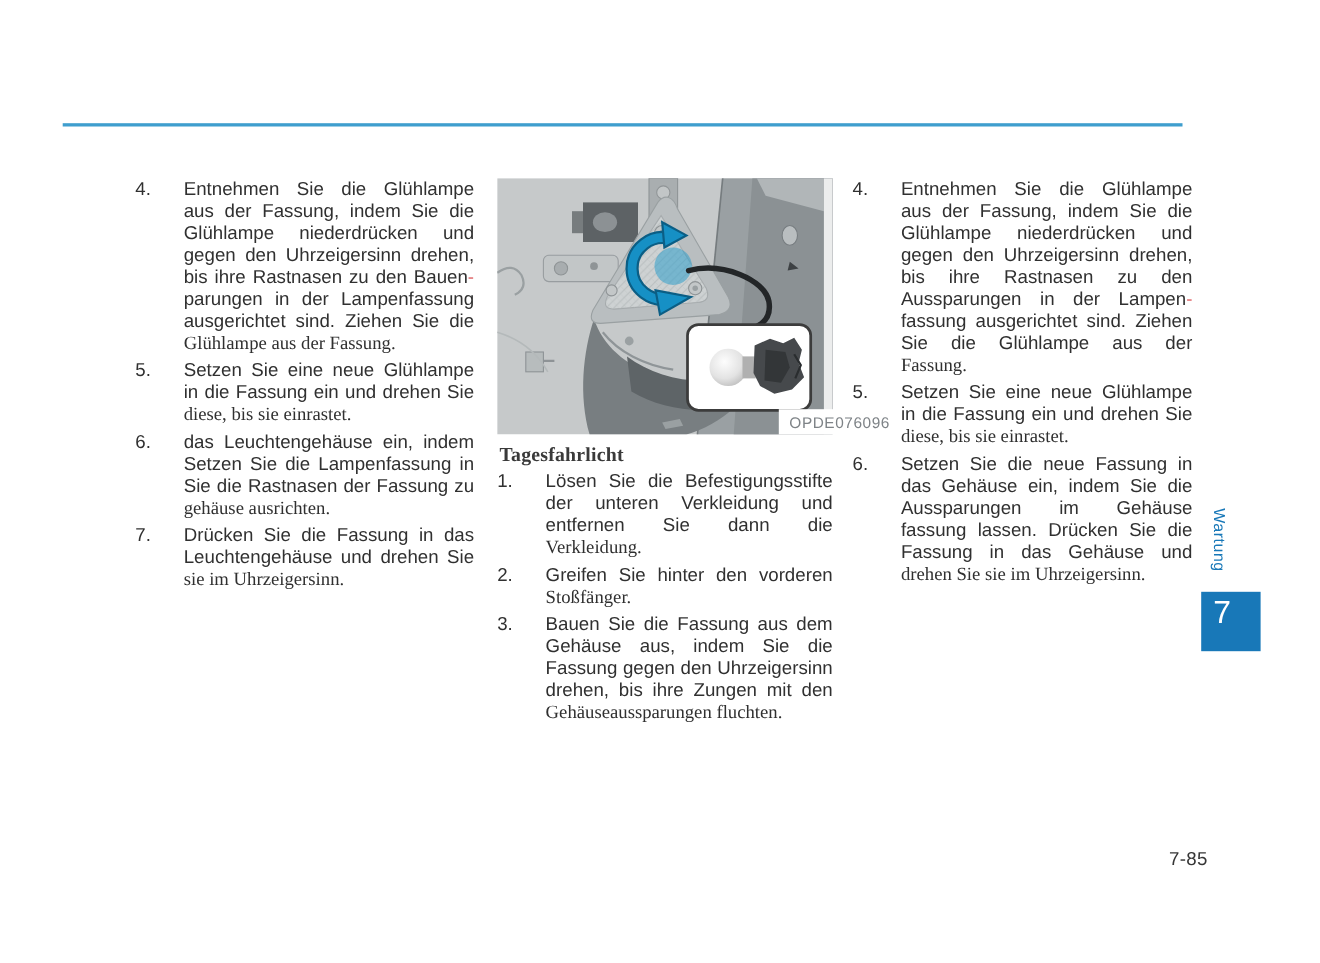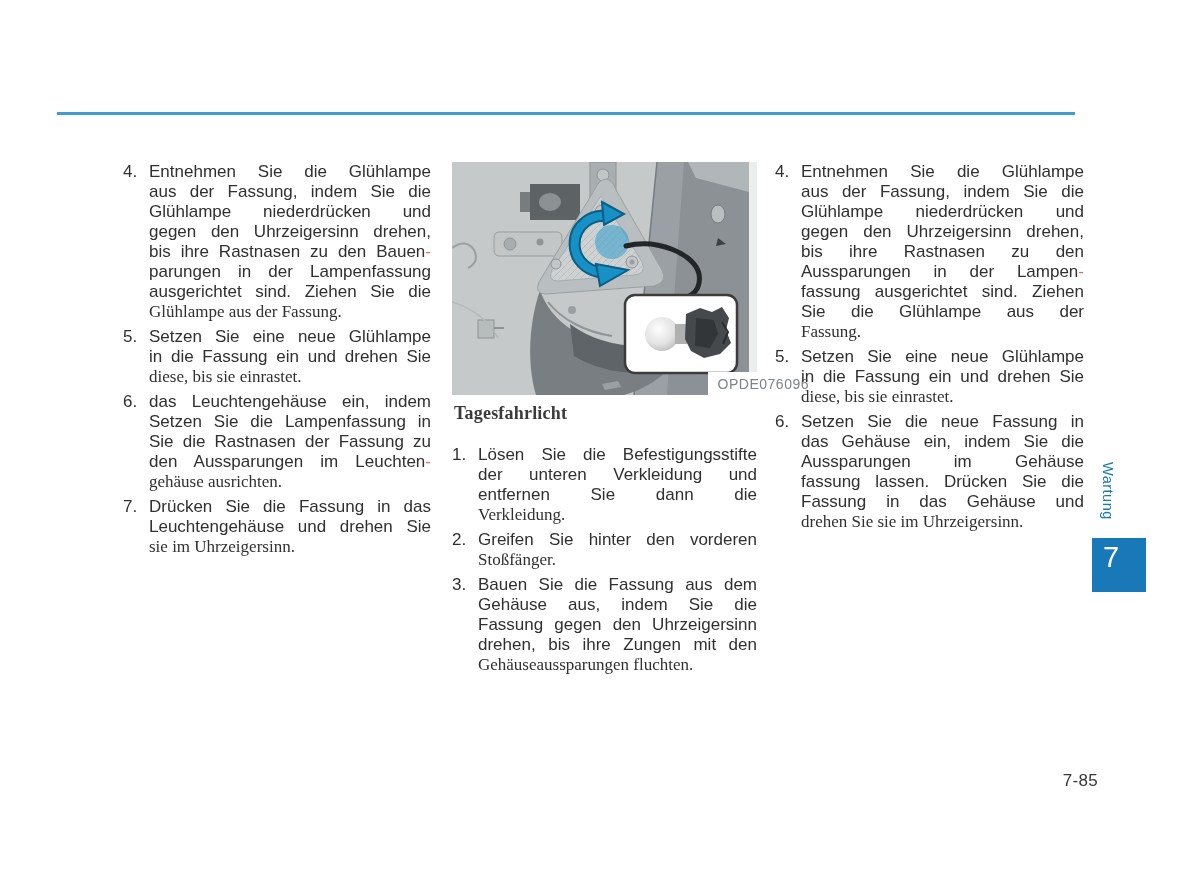--- a/index.html
+++ b/index.html
@@ -10,32 +10,32 @@
   .top-rule { position:absolute; left:57px; top:112px; width:1018px; height:3px; background:#3f9ece; }
 
   .col { position:absolute; top:162px; font-size:17px; line-height:20px; }
   .col-left  { left:123px; width:308px; }
   .col-mid   { left:452px; width:305px; }
   .col-right { left:775px; width:309px; }
 
   .item { display:flex; margin-bottom:5px; }
   .item .num { width:26px; flex:none; }
   .item .lines { flex:1; min-width:0; }
-  .jline { text-align:justify; text-align-last:justify; height:20px; overflow:hidden; }
+  .jline { text-align:justify; text-align-last:justify; height:20px; overflow:hidden;margin-left:18px; }
   .jline.last { text-align-last:left;font-family:Liberation Serif, serif; }
   .red-hyphen { color:#e0696c; }
 
   .figure { position:relative; width:358px; height:233px; }
   .figure svg { display:block; }
   .figure-caption {
     position:absolute; right:0; bottom:0; background:#ffffff;
     padding:2px 1px 1px 10px; font-size:14px; color:#7e8387; letter-spacing:.5px;
   }
   .section-heading {
-    margin:8px 0 22px 2px; font-family:"Liberation Serif", serif; font-weight:bold;
+    margin:8px 0 5px 2px; font-family:"Liberation Serif", serif; font-weight:bold;
     font-size:18px; color:#3a3a3a; letter-spacing:.2px;
   }
 
   .chapter-tab-label {
     position:absolute; left:1100px; top:462px; height:74px;
     writing-mode:vertical-rl; color:#1878b8; font-size:14.5px; letter-spacing:.5px;
   }
   .chapter-badge {
     position:absolute; left:1092px; top:538px; width:54px; height:54px;
     background:#1878b8; color:#ffffff; font-size:29px;
@@ -74,21 +74,20 @@
           <div class="jline">in die Fassung ein und drehen Sie</div>
           <div class="jline last">diese, bis sie einrastet.</div>
         </div>
       </div>
       <div class="item">
         <div class="num">6.</div>
         <div class="lines">
           <div class="jline">das Leuchtengehäuse ein, indem</div>
           <div class="jline">Setzen Sie die Lampenfassung in</div>
           <div class="jline">Sie die Rastnasen der Fassung zu</div>
-          <div class="jline"><span>den Aussparungen im Leuchten</span><span class="red-hyphen">-</span></div>
           <div class="jline last">gehäuse ausrichten.</div>
         </div>
       </div>
       <div class="item">
         <div class="num">7.</div>
         <div class="lines">
           <div class="jline">Drücken Sie die Fassung in das</div>
           <div class="jline">Leuchtengehäuse und drehen Sie</div>
           <div class="jline last">sie im Uhrzeigersinn.</div>
         </div>

